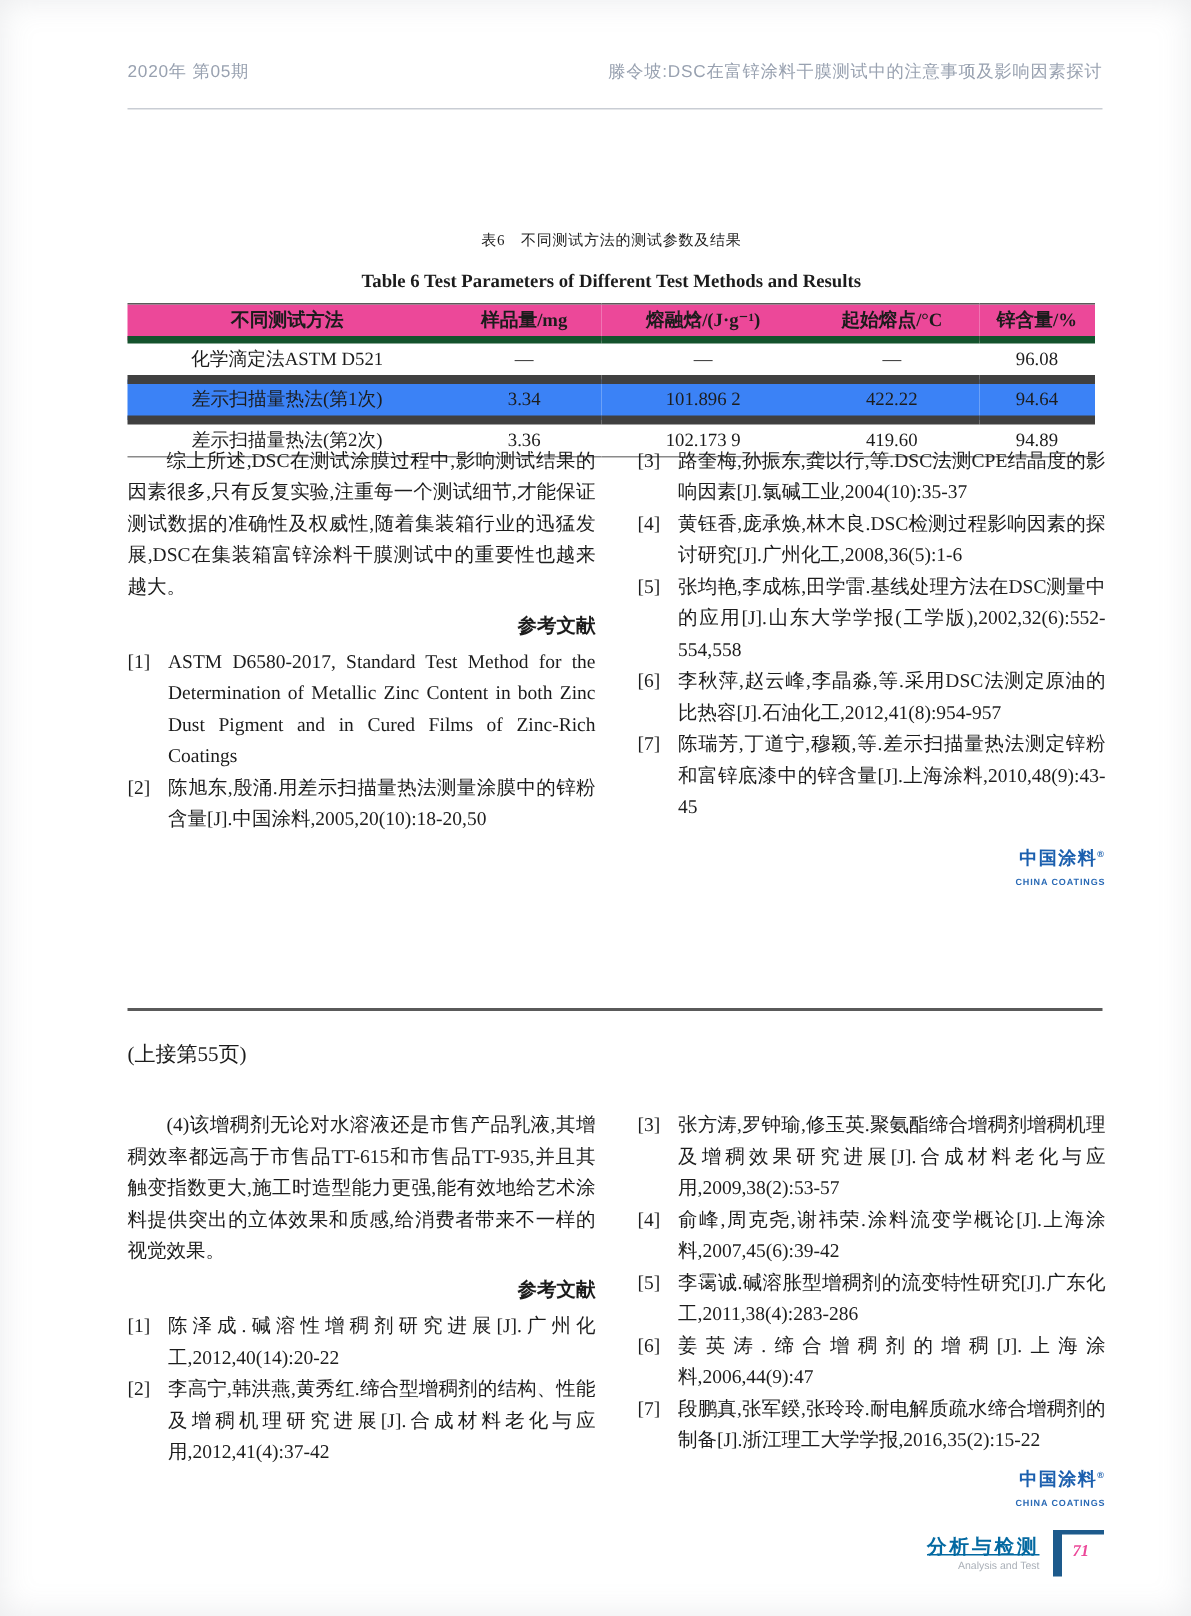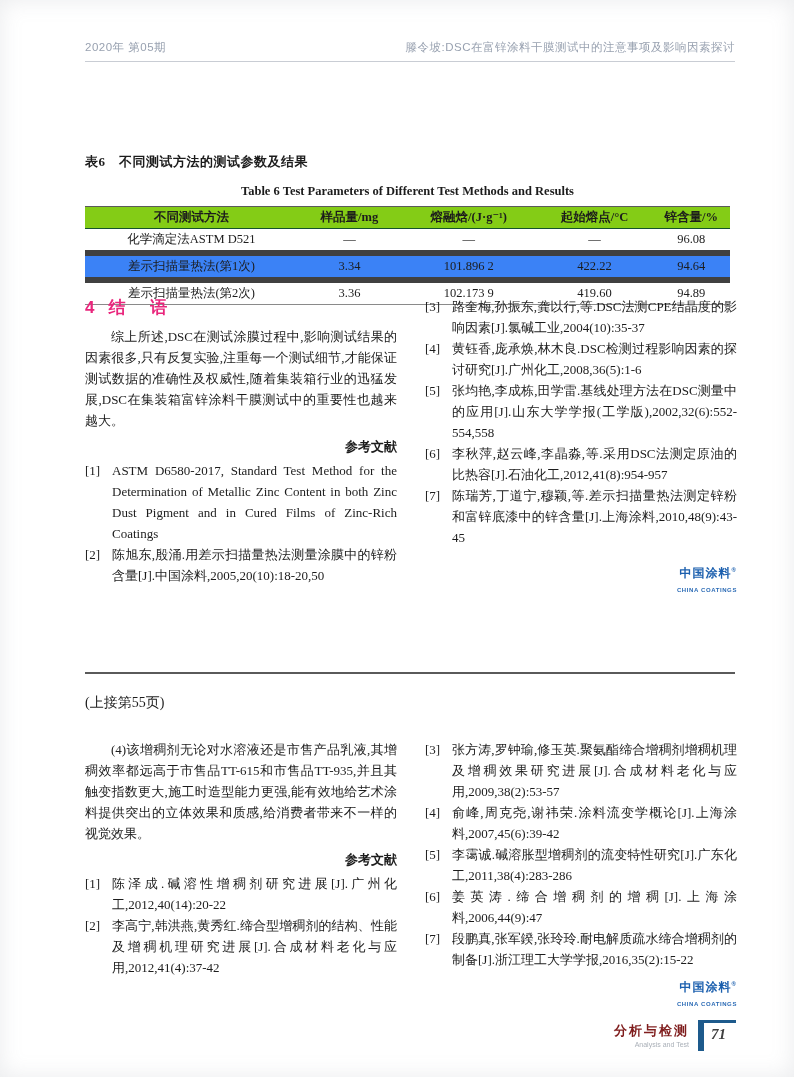--- a/index.html
+++ b/index.html
@@ -11,30 +11,30 @@
   .page{
     position:absolute;inset:0;background:#fff;
     box-shadow:inset 0 0 22px rgba(140,145,155,0.18);
   }
   
   .page-header{
     position:absolute;left:85px;top:40px;width:650px;
     display:flex;justify-content:space-between;align-items:flex-end;
     font-family:"Liberation Sans","DejaVu Sans",sans-serif;
     font-size:11.5px;color:#98a1b0;letter-spacing:.5px;
-    border-bottom:1px solid #c9cdd4;padding-bottom:6px;
+    border-bottom:1px solid #c9cdd4;padding-bottom:17px;
   }
   
   .table-block{position:absolute;left:85px;top:153px;width:645px;}
-  .tbl-title-cn{text-align:left;font-weight:bold;font-size:13px;letter-spacing:.5px;}
+  .tbl-title-cn{text-align:center;font-weight:normal;font-size:10px;letter-spacing:.5px;}
   .tbl-title-en{text-align:center;font-weight:bold;font-size:12.5px;margin-top:13px;}
   table.t6{width:100%;border-collapse:collapse;margin-top:7px;font-size:12.5px;
     border-top:1.5px solid #5a5a5a;border-bottom:1.5px solid #8a8a8a;}
   table.t6 th,table.t6 td{height:21px;text-align:center;font-weight:normal;padding:0 4px;}
-  table.t6 thead tr{background:#84cc16;border-bottom:1px solid #14532d;}
+  table.t6 thead tr{background:#ec4899;border-bottom:5px solid #14532d;}
   table.t6 thead th{font-weight:600;}
   table.t6 tbody tr{border-bottom:6px solid #404040;}
   table.t6 tbody tr:last-child{border-bottom:none;}
   table.t6 tbody tr.alt{background:#3b82f6;}
   
   .cols{position:absolute;left:85px;width:652px;display:flex;gap:28px;}
   .cols1{top:296px;}
   .cols2{top:739px;}
   .col{width:312px;font-size:13px;line-height:21px;text-align:justify;}
   .sec-head{
@@ -54,26 +54,26 @@
   .logo-cn{font-weight:bold;font-size:12px;line-height:13px;letter-spacing:1px;}
   .logo-cn sup{font-size:6px;}
   .logo-en{font-size:6px;letter-spacing:.6px;font-weight:bold;color:#2a6ab5;}
   
   .divider{position:absolute;left:85px;top:672px;width:650px;border-top:2px solid #5a5a5a;}
   .cont-note{position:absolute;left:85px;top:694px;font-size:14px;}
   
   .footer{position:absolute;right:58px;top:1020px;display:flex;align-items:flex-start;}
   .footer-label{text-align:right;margin-right:9px;margin-top:2px;
     font-family:"Liberation Sans","DejaVu Sans",sans-serif;}
-  .f-cn{font-size:13px;color:#7f1d1d;letter-spacing:2px;font-weight:bold;}
+  .f-cn{font-size:13px;color:#0369a1;letter-spacing:2px;font-weight:bold;text-decoration:underline;}
   .f-en{font-size:7px;color:#aab0b8;margin-top:1px;}
   .pagenum-box{
     border-top:3px solid #1d5a8c;border-left:6px solid #1d5a8c;
-    padding:0 10px 6px 7px;color:#404040;
-    font-style:italic;font-weight:bold;font-size:15px;line-height:22px;
+    padding:0 10px 6px 7px;color:#ec4899;
+    font-style:italic;font-weight:bold;font-size:11px;line-height:22px;
   }
 </style>
 </head>
 <body>
 
 <div class="page">
 
   <div class="page-header">
     <span>2020年  第05期</span>
     <span>滕令坡:DSC在富锌涂料干膜测试中的注意事项及影响因素探讨</span>
@@ -120,23 +120,20 @@
           <td>102.173 9</td>
           <td>419.60</td>
           <td>94.89</td>
         </tr>
       </tbody>
     </table>
   </div>
 
   <div class="cols cols1">
     <div class="col">
-      <div class="sec-head">
-        <span class="sec-num">4</span><span class="sec-title">结 语</span>
-      </div>
       <div class="para">综上所述,DSC在测试涂膜过程中,影响测试结果的因素很多,只有反复实验,注重每一个测试细节,才能保证测试数据的准确性及权威性,随着集装箱行业的迅猛发展,DSC在集装箱富锌涂料干膜测试中的重要性也越来越大。</div>
       <div class="ref-head">参考文献</div>
       <div class="ref">
         <span class="ref-num">[1]</span>
         <span class="ref-text">ASTM D6580-2017, Standard Test Method for the Determination of Metallic Zinc Content in both Zinc Dust Pigment and in Cured Films of Zinc-Rich Coatings</span>
       </div>
       <div class="ref">
         <span class="ref-num">[2]</span>
         <span class="ref-text">陈旭东,殷涌.用差示扫描量热法测量涂膜中的锌粉含量[J].中国涂料,2005,20(10):18-20,50</span>
       </div>

